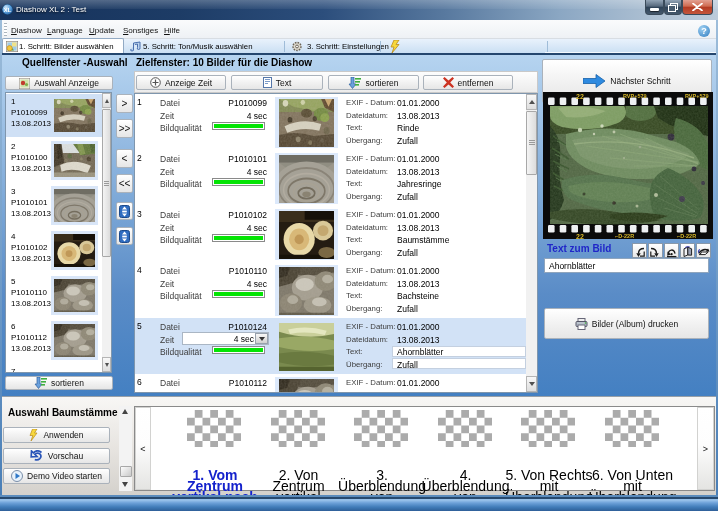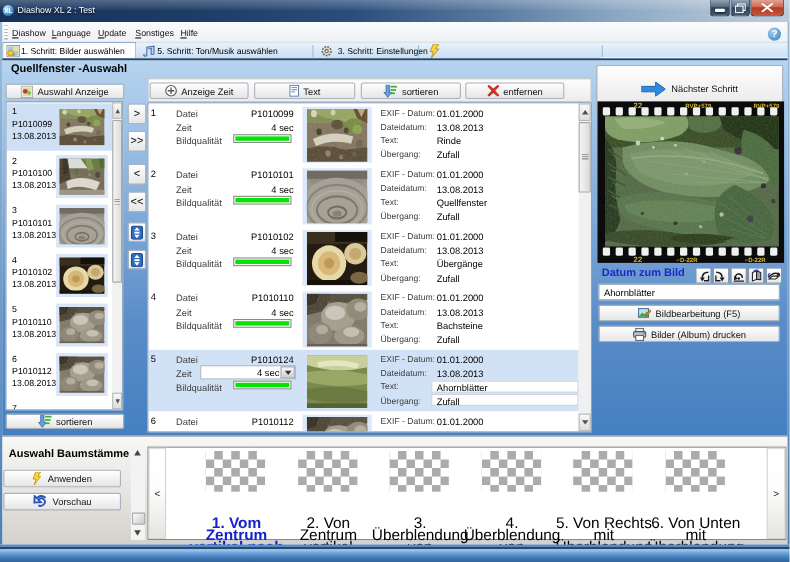--- a/index.html
+++ b/index.html
@@ -111,21 +111,22 @@
     </svg>
 <div class="tab" style="left:307px">3. Schritt: Einstellungen</div>
 <div class="tabsep" style="left:380px"></div>
 <svg class="abs" style="left:389px;top:40px" width="12" height="13" viewBox="0 0 12 13">
       <path d="M5 0 L10 0 L7 4.5 L10 4.5 L3 13 L5 7 L2 7 Z" fill="#f7d83c" stroke="#b98a1c" stroke-width=".8"></path>
     </svg>
 <div class="tabsep" style="left:547px"></div>
 <div class="abs" style="left:545px;top:52.3px;width:171px;height:1.6px;background:#f4f9fd"></div>
 <div class="abs" style="left:2px;top:53.2px;width:714px;height:1.8px;background:#24466e"></div>
 <div id="content" class="abs"></div>
-<div class="h1" style="left:10px;top:57px">Quellfenster -Auswahl</div>
+<div class="h1" style="left:22px;top:57px">Quellfenster -Auswahl</div>
+<div class="h1" style="left:136px;top:57px">Zielfenster: 10 Bilder für die Diashow</div>
 <div class="btn" style="left:5px;top:76px;width:108px;height:14px">
 <svg width="11" height="11" viewBox="0 0 11 11" style="margin-right:4px">
         <rect x="0" y="0" width="11" height="11" fill="#f4f1ea" stroke="#8a857c"></rect>
         <rect x="1.5" y="1.5" width="8" height="8" fill="#cfe3a9"></rect>
         <circle cx="4" cy="5" r="2.2" fill="#c23b2e"></circle>
         <circle cx="7.5" cy="6.5" r="1.6" fill="#7fae4c"></circle>
       </svg>
 <span>Auswahl Anzeige</span>
     </div>
 <div class="panel" id="leftlist" style="left:5px;top:92px;width:107px;height:281px;overflow:hidden">
@@ -390,21 +391,21 @@
 <ellipse cx="30" cy="34" rx="14" ry="8" fill="none" stroke="#a8a294" stroke-width="1.6"></ellipse>
 <ellipse cx="30" cy="35" rx="9" ry="5" fill="none" stroke="#746d5e" stroke-width="1.8"></ellipse>
 <ellipse cx="30" cy="36" rx="4.5" ry="2.6" fill="#8a8372"></ellipse>
 </svg>
         </div>
         <div class="exlab" style="top:4px">EXIF - Datum:</div>
         <div class="exval" style="top:4px">01.01.2000</div>
         <div class="exlab" style="top:16.5px">Dateidatum:</div>
         <div class="exval" style="top:16.5px">13.08.2013</div>
         <div class="exlab" style="top:29px">Text:</div>
-        <div class="exval" style="top:29px">Quellfenster</div>
+        <div class="exval" style="top:29px">Jahresringe</div>
         <div class="exlab" style="top:41.5px">Übergang:</div>
         <div class="exval" style="top:41.5px">Zufall</div>
       </div>
 <div class="mrow" style="top:112px;height:56px;">
         <div class="no">3</div>
         <div class="mlab" style="top:4px">Datei</div>
         <div class="mval" style="top:4px">P1010102</div>
         <div class="mlab" style="top:16.5px">Zeit</div>
         <div class="mval" style="top:16.5px">4 sec</div>
         <div class="mlab" style="top:29px">Bildqualität</div>
@@ -423,21 +424,21 @@
 <ellipse cx="48" cy="18" rx="6" ry="5" fill="#c4a870"></ellipse>
 <path d="M0 40 H60 V44 H0 Z" fill="#171209"></path>
 <ellipse cx="52" cy="38" rx="9" ry="5" fill="#7a6844"></ellipse>
 </svg>
         </div>
         <div class="exlab" style="top:4px">EXIF - Datum:</div>
         <div class="exval" style="top:4px">01.01.2000</div>
         <div class="exlab" style="top:16.5px">Dateidatum:</div>
         <div class="exval" style="top:16.5px">13.08.2013</div>
         <div class="exlab" style="top:29px">Text:</div>
-        <div class="exval" style="top:29px">Übergänge</div>
+        <div class="exval" style="top:29px">Baumstämme</div>
         <div class="exlab" style="top:41.5px">Übergang:</div>
         <div class="exval" style="top:41.5px">Zufall</div>
       </div>
 <div class="mrow" style="top:168px;height:56px;">
         <div class="no">4</div>
         <div class="mlab" style="top:4px">Datei</div>
         <div class="mval" style="top:4px">P1010110</div>
         <div class="mlab" style="top:16.5px">Zeit</div>
         <div class="mval" style="top:16.5px">4 sec</div>
         <div class="mlab" style="top:29px">Bildqualität</div>
@@ -619,21 +620,21 @@
           <circle cx="44" cy="28" r="1.2" fill="#c8cfb4"></circle>
 <circle cx="106" cy="89" r="2" fill="#b2bc9c"></circle>
           <circle cx="87" cy="100" r="1.5" fill="#aab694"></circle>
 <circle cx="64" cy="97" r="1.8" fill="#2e2820"></circle>
           <circle cx="34" cy="88" r="1.5" fill="#323a26"></circle>
 <circle cx="90" cy="41" r="1.3" fill="#9ba88a"></circle>
           <circle cx="74" cy="52" r="1.1" fill="#a4b092"></circle>
 <rect width="158" height="118" filter="url(#nz)" opacity="0.45"></rect>
 </g>
 </svg></div>
-<div class="abs" style="left:547px;top:243px;font-size:10px;font-weight:bold;color:#2026c8">Datum zum Bild</div>
+<div class="abs" style="left:547px;top:243px;font-size:10px;font-weight:bold;color:#2026c8">Text zum Bild</div>
 <div class="mini" style="left:632px">
       <div style="position:absolute;left:0;top:0"><svg width="13" height="13" viewBox="0 0 13 13">
           <path d="M11 3.5 Q5.5 3.5 5.5 8.5" fill="none" stroke="#1a1a1a" stroke-width="1.4"></path>
           <path d="M5.5 12 L3.3 8.2 L7.7 8.2 Z" fill="#1a1a1a"></path>
           <path d="M7 11.2 H11.2 V6.5" fill="none" stroke="#1a1a1a" stroke-width="1.2"></path>
         </svg></div>
     </div>
 <div class="mini" style="left:648px">
       <div style="position:absolute;left:0;top:0"><svg width="13" height="13" viewBox="0 0 13 13">
           <path d="M2 3.5 Q7.5 3.5 7.5 8.5" fill="none" stroke="#1a1a1a" stroke-width="1.4"></path>
@@ -658,39 +659,38 @@
     </div>
 <div class="mini" style="left:696px">
       <div style="position:absolute;left:0;top:0"><svg width="13" height="13" viewBox="0 0 13 13">
           <path d="M2.2 9.6 L5.4 7 H11.2 L8.2 9.6 Z" fill="#fff" stroke="#222" stroke-width="1"></path>
           <path d="M1.6 8.4 Q6.4 2.4 11.6 5.6" fill="none" stroke="#1a1a1a" stroke-width="1.3"></path>
           <path d="M12.6 6.4 L8.8 6.6 L11 3.6 Z" fill="#1a1a1a"></path>
           <path d="M1.6 7.6 Q1 5.2 3 4.4" fill="none" stroke="#4242b0" stroke-width="1.1"></path>
         </svg></div>
     </div>
 <div class="abs" style="left:544px;top:258px;width:165px;height:15px;background:#fff;border:1px solid #8fa5bd;box-sizing:border-box;font-size:8.5px;color:#000;padding-left:4px;line-height:14px">Ahornblätter</div>
-<div class="btn" style="left:544px;top:277px;width:165px;height:15px"><svg width="12" height="12" viewBox="0 0 12 12" style="margin-right:4px">
-        <rect x="0.5" y="1.5" width="9" height="8" fill="#bfe0f2" stroke="#55779a"></rect>
-        <path d="M1 8 L4 5 L6 7 L8 4 L9 6 V9 H1 Z" fill="#4e9e4e"></path>
-        <path d="M7 7 L11 2.5 L12 3.5 L8.5 8 L7 8.5 Z" fill="#cc8822" stroke="#885511" stroke-width=".5"></path>
-      </svg>Bildbearbeitung (F5)</div>
-<div class="btn" style="left:544px;top:296px;width:165px;height:15px"><svg width="13" height="12" viewBox="0 0 13 12" style="margin-right:4px">
+<div class="btn" style="left:544px;top:308px;width:165px;height:31px"><svg width="13" height="12" viewBox="0 0 13 12" style="margin-right:4px">
         <rect x="3" y="0.5" width="7" height="3.5" fill="#eee" stroke="#667"></rect>
         <rect x="1" y="3.5" width="11" height="5" rx="1" fill="#b9c2cc" stroke="#556"></rect>
         <rect x="3" y="7" width="7" height="4.5" fill="#fff" stroke="#667"></rect>
         <circle cx="10.5" cy="5" r=".8" fill="#3a3"></circle>
       </svg>Bilder (Album) drucken</div>
 <div id="bottom" class="abs" style="left:2px;top:396px;width:714px;height:99px;background:linear-gradient(#f8f7f5,#e6e3df 55%,#d4d1cc);border-top:1px solid #98a0a8;box-sizing:border-box;"></div>
 <div class="h1" style="left:8px;top:407px">Auswahl Baumstämme</div>
 <div class="btn" style="left:3px;top:427px;width:107px;height:16px"><svg width="9" height="12" viewBox="0 0 9 12" style="margin-right:5px">
         <path d="M3.5 0 L8 0 L5.5 4 L8 4 L2 12 L3.8 6.5 L1 6.5 Z" fill="#f7d83c" stroke="#b98a1c" stroke-width=".7"></path>
       </svg>Anwenden</div>
 <div class="btn" style="left:3px;top:448px;width:107px;height:16px"><svg width="13" height="12" viewBox="0 0 13 12" style="margin-right:5px">
         <path d="M11.5 2.5 Q7 -1 3.5 2.8 L1.5 1 L1.2 6.8 L7 6.5 L4.8 4.3 Q7.5 1.8 10 4.2 Q12 6.2 9.8 8.6 Q7.6 10.8 4.8 9.4" fill="none" stroke="#2a55b8" stroke-width="1.7"></path>
       </svg>Vorschau</div>
+<div class="btn" style="left:3px;top:468px;width:107px;height:16px"><svg width="12" height="12" viewBox="0 0 12 12" style="margin-right:4px">
+        <circle cx="6" cy="6" r="5.5" fill="#e8f2fb" stroke="#7a8ea8"></circle>
+        <path d="M4.5 3 L9 6 L4.5 9 Z" fill="#2f78c8"></path>
+      </svg>Demo Video starten</div>
 <div class="sbtrack" style="left:119px;top:406px;width:13px;height:85px;background:#f3f3f3"></div>
 <div class="arr" style="left:122px;top:409px;border-left:3.5px solid transparent;border-right:3.5px solid transparent;border-bottom:5px solid #444"></div>
 <div class="arr" style="left:122px;top:482px;border-left:3.5px solid transparent;border-right:3.5px solid transparent;border-top:5px solid #444"></div>
 <div class="sbthumb" style="left:119.5px;top:466px;width:12px;height:11px;background:linear-gradient(135deg,#fdfdfd,#c9c9c9)"></div>
 <div class="panel" style="left:134px;top:406px;width:581px;height:85px;border-color:#8a8a8a"></div>
 <div class="btn" style="left:135px;top:407px;width:16px;height:83px;border-radius:0;font-size:9px;border:1px solid #d2d2d0;background:linear-gradient(#ffffff 0%,#fdfdfd 45%,#e4e4e2 100%)">&lt;</div>
 <div class="btn" style="left:697px;top:407px;width:17px;height:83px;border-radius:0;font-size:9px;border:1px solid #d2d2d0;background:linear-gradient(#ffffff 0%,#fdfdfd 45%,#e4e4e2 100%)">&gt;</div>
 <div class="checker" style="left:187px"></div>
 <div class="tcap sel" style="left:169px">1. Vom Zentrum<br>vertikal nach<br>Außen ausblenden</div>
 <div class="checker" style="left:270.5px"></div>

